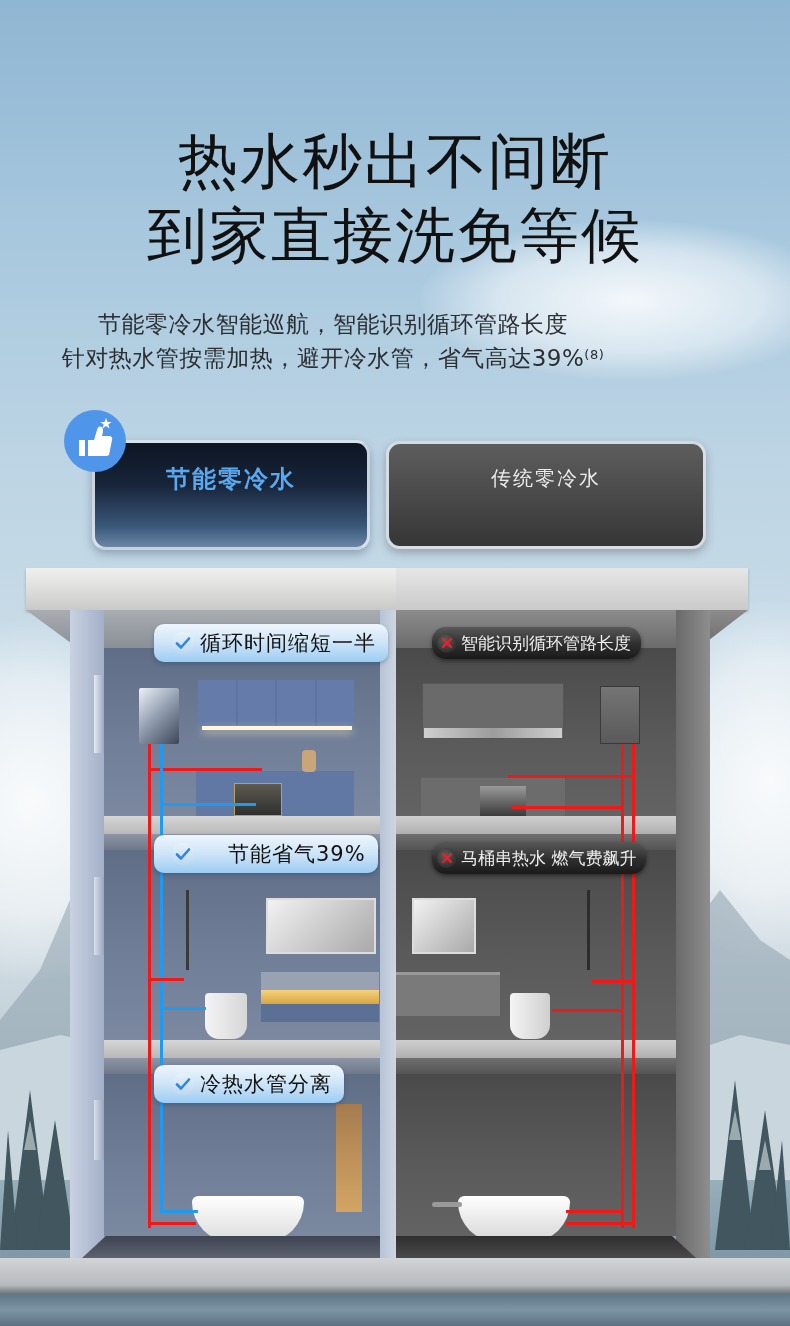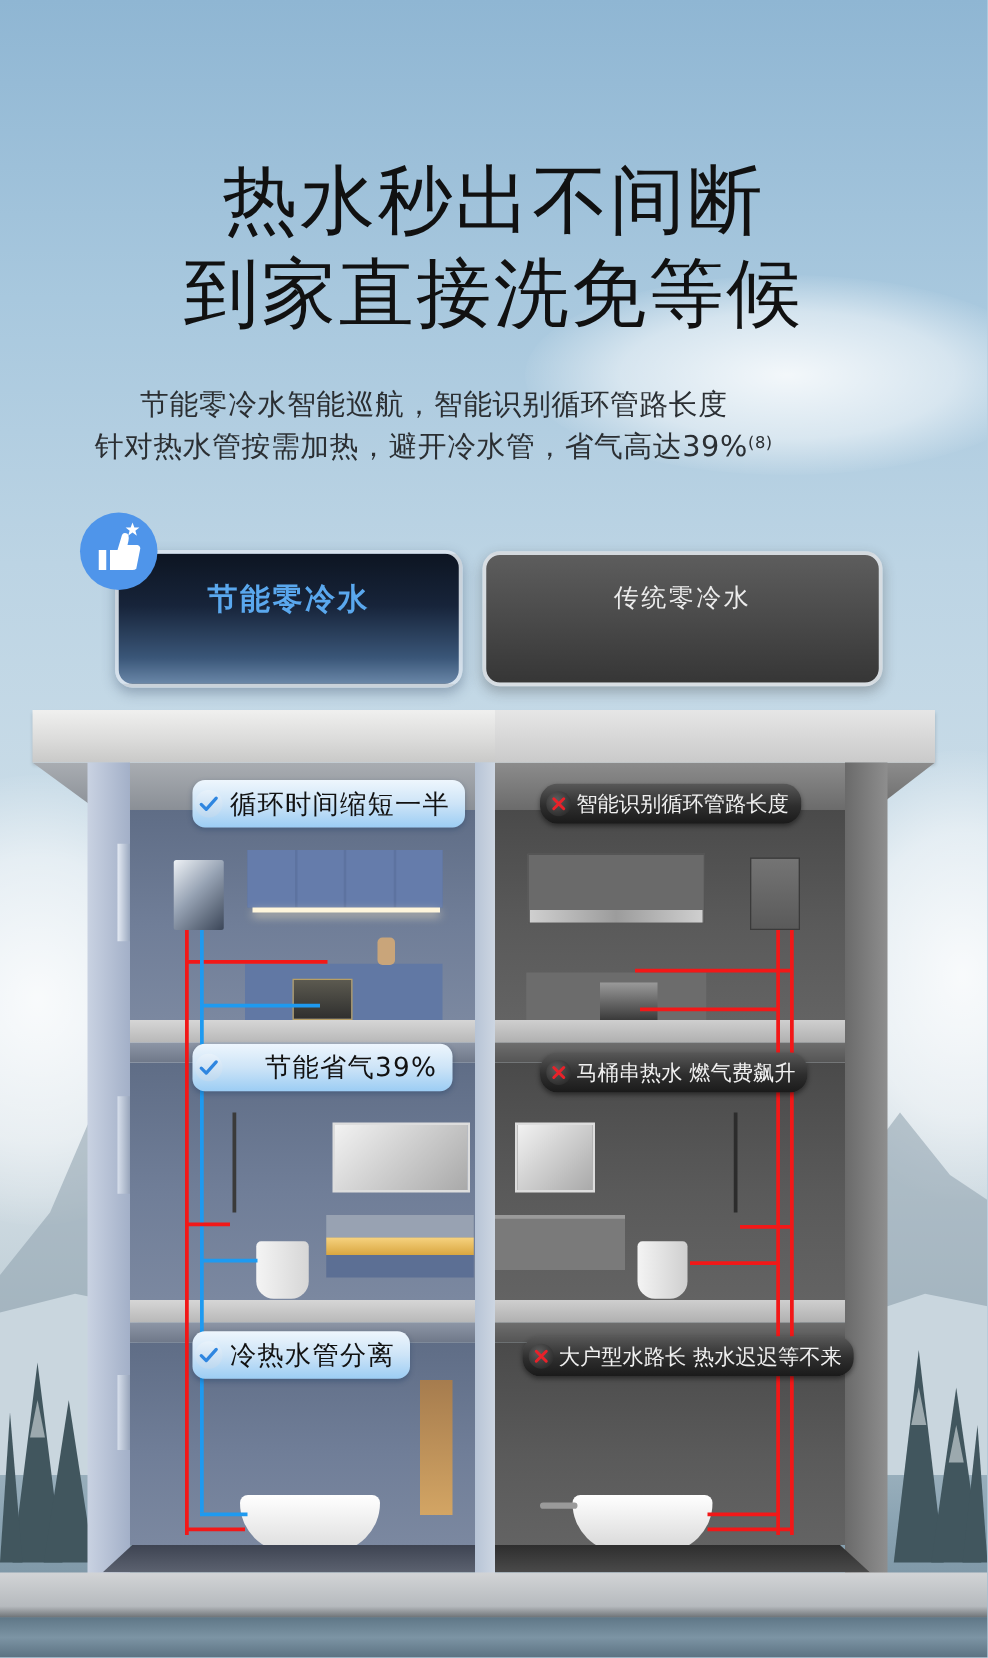--- a/index.html
+++ b/index.html
@@ -6,21 +6,21 @@
 body{width:790px;height:1326px;overflow:hidden;font-family:"DejaVu Sans","Liberation Sans",sans-serif;background:#b7d0e0;}
 .page{position:relative;width:790px;height:1326px;overflow:hidden;
   background:linear-gradient(180deg,#8fb6d3 0%,#a8c8de 18%,#bcd4e4 34%,#c8dbe7 48%,#d6e2ea 62%,#cfdbe2 72%,#b9c9d2 82%,#8aa3b2 92%,#6e8797 100%);}
 
 .cloud{position:absolute;border-radius:50%;background:radial-gradient(ellipse at center,rgba(255,255,255,.85) 0%,rgba(255,255,255,.5) 45%,rgba(255,255,255,0) 72%);}
 
 .mtn{position:absolute;}
 .trees{position:absolute;}
 
 .title{position:absolute;left:0;width:790px;text-align:center;color:#111;font-size:60px;font-weight:normal;letter-spacing:2px;line-height:74px;}
-.subtitle{position:absolute;left:14px;width:666px;text-align:center;color:#2b2f33;font-size:23px;line-height:33px;letter-spacing:.5px;}
+.subtitle{position:absolute;left:0;width:666px;text-align:center;color:#2b2f33;font-size:23px;line-height:33px;letter-spacing:.5px;}
 .subtitle sup{font-size:13px;vertical-align:top;position:relative;top:-4px;}
 
 .card{position:absolute;border-radius:14px;text-align:center;}
 .card-a{left:92px;top:440px;width:278px;height:110px;
   background:linear-gradient(180deg,#0d1522 0%,#17243a 40%,#3a5678 80%,#6a87a8 100%);
   border:3px solid rgba(235,243,250,.85);box-shadow:0 4px 10px rgba(40,60,90,.35);}
 .card-a .h{margin-top:14px;font-size:24px;font-weight:bold;color:#5aa8ee;letter-spacing:2px;line-height:44px;}
 .card-a .s{margin-top:6px;font-size:19px;color:#f2f6fa;letter-spacing:.5px;}
 .card-b{left:386px;top:441px;width:320px;height:108px;
   background:linear-gradient(180deg,#5d5d5d 0%,#4a4a4a 50%,#363636 100%);
@@ -50,21 +50,21 @@
 .floor-r{position:absolute;left:396px;top:1236px;width:300px;height:22px;background:linear-gradient(180deg,#2e2e2e,#4a4a4a);clip-path:polygon(0 0,92% 0,100% 100%,0 100%);}
 .water{position:absolute;left:0;top:1294px;width:790px;height:32px;background:linear-gradient(180deg,#5f7787,#7c94a4 50%,#5c7282);}
 
 .pipe{position:absolute;}
 .red{background:#f21818;}
 .blue{background:#1e9af0;}
 
 .fx{position:absolute;}
 
 .badge{position:absolute;display:flex;align-items:center;border-radius:10px;z-index:5;white-space:nowrap;}
-.badge-ok{background:linear-gradient(180deg,#eef6fd 0%,#cde4f7 50%,#9ccdf4 100%);box-shadow:0 2px 4px rgba(30,60,100,.35);color:#111;font-size:21px;letter-spacing:1px;padding:0 12px 0 2px;height:38px;}
+.badge-ok{background:linear-gradient(180deg,#eef6fd 0%,#cde4f7 50%,#9ccdf4 100%);box-shadow:0 2px 4px rgba(30,60,100,.35);color:#111;font-size:21px;letter-spacing:1px;padding:0 12px 0 18px;height:38px;}
 .badge-ok .ic{width:22px;height:22px;border-radius:50%;background:linear-gradient(180deg,#e8f2fb,#bcd8f0);margin-right:6px;display:flex;align-items:center;justify-content:center;}
 .badge-bad{background:linear-gradient(180deg,#585858 0%,#2e2e2e 55%,#1a1a1a 100%);box-shadow:0 2px 4px rgba(0,0,0,.45);color:#f0f0f0;font-size:17px;padding:0 10px 0 5px;height:32px;border-radius:14px;}
 .badge-bad .ic{width:20px;height:20px;border-radius:50%;background:radial-gradient(circle at 40% 35%,#5c5c5c,#1e1e1e);margin-right:4px;display:flex;align-items:center;justify-content:center;}
 </style>
 </head>
 <body>
 
 <div class="page">
 
   <div class="cloud" style="left:420px;top:220px;width:420px;height:160px;"></div>
@@ -236,22 +236,14 @@
     <span>智能识别循环管路长度</span>
   </div>
   <div class="badge badge-bad" style="left:432px;top:842px;text-align:right;">
     <span class="ic">
         <svg width="12" height="12" viewBox="0 0 12 12">
           <path d="M2 2 L10 10 M10 2 L2 10" stroke="#e8222a" stroke-width="2.4" stroke-linecap="round"></path>
         </svg>
       </span>
     <span>马桶串热水 燃气费飙升</span>
   </div>
-  <div class="badge badge-bad" style="left:418px;top:1069px;">
-    <span class="ic">
-        <svg width="12" height="12" viewBox="0 0 12 12">
-          <path d="M2 2 L10 10 M10 2 L2 10" stroke="#e8222a" stroke-width="2.4" stroke-linecap="round"></path>
-        </svg>
-      </span>
-    <span>大户型水路长 热水迟迟等不来</span>
-  </div>
 
 </div>
 
 </body></html>

